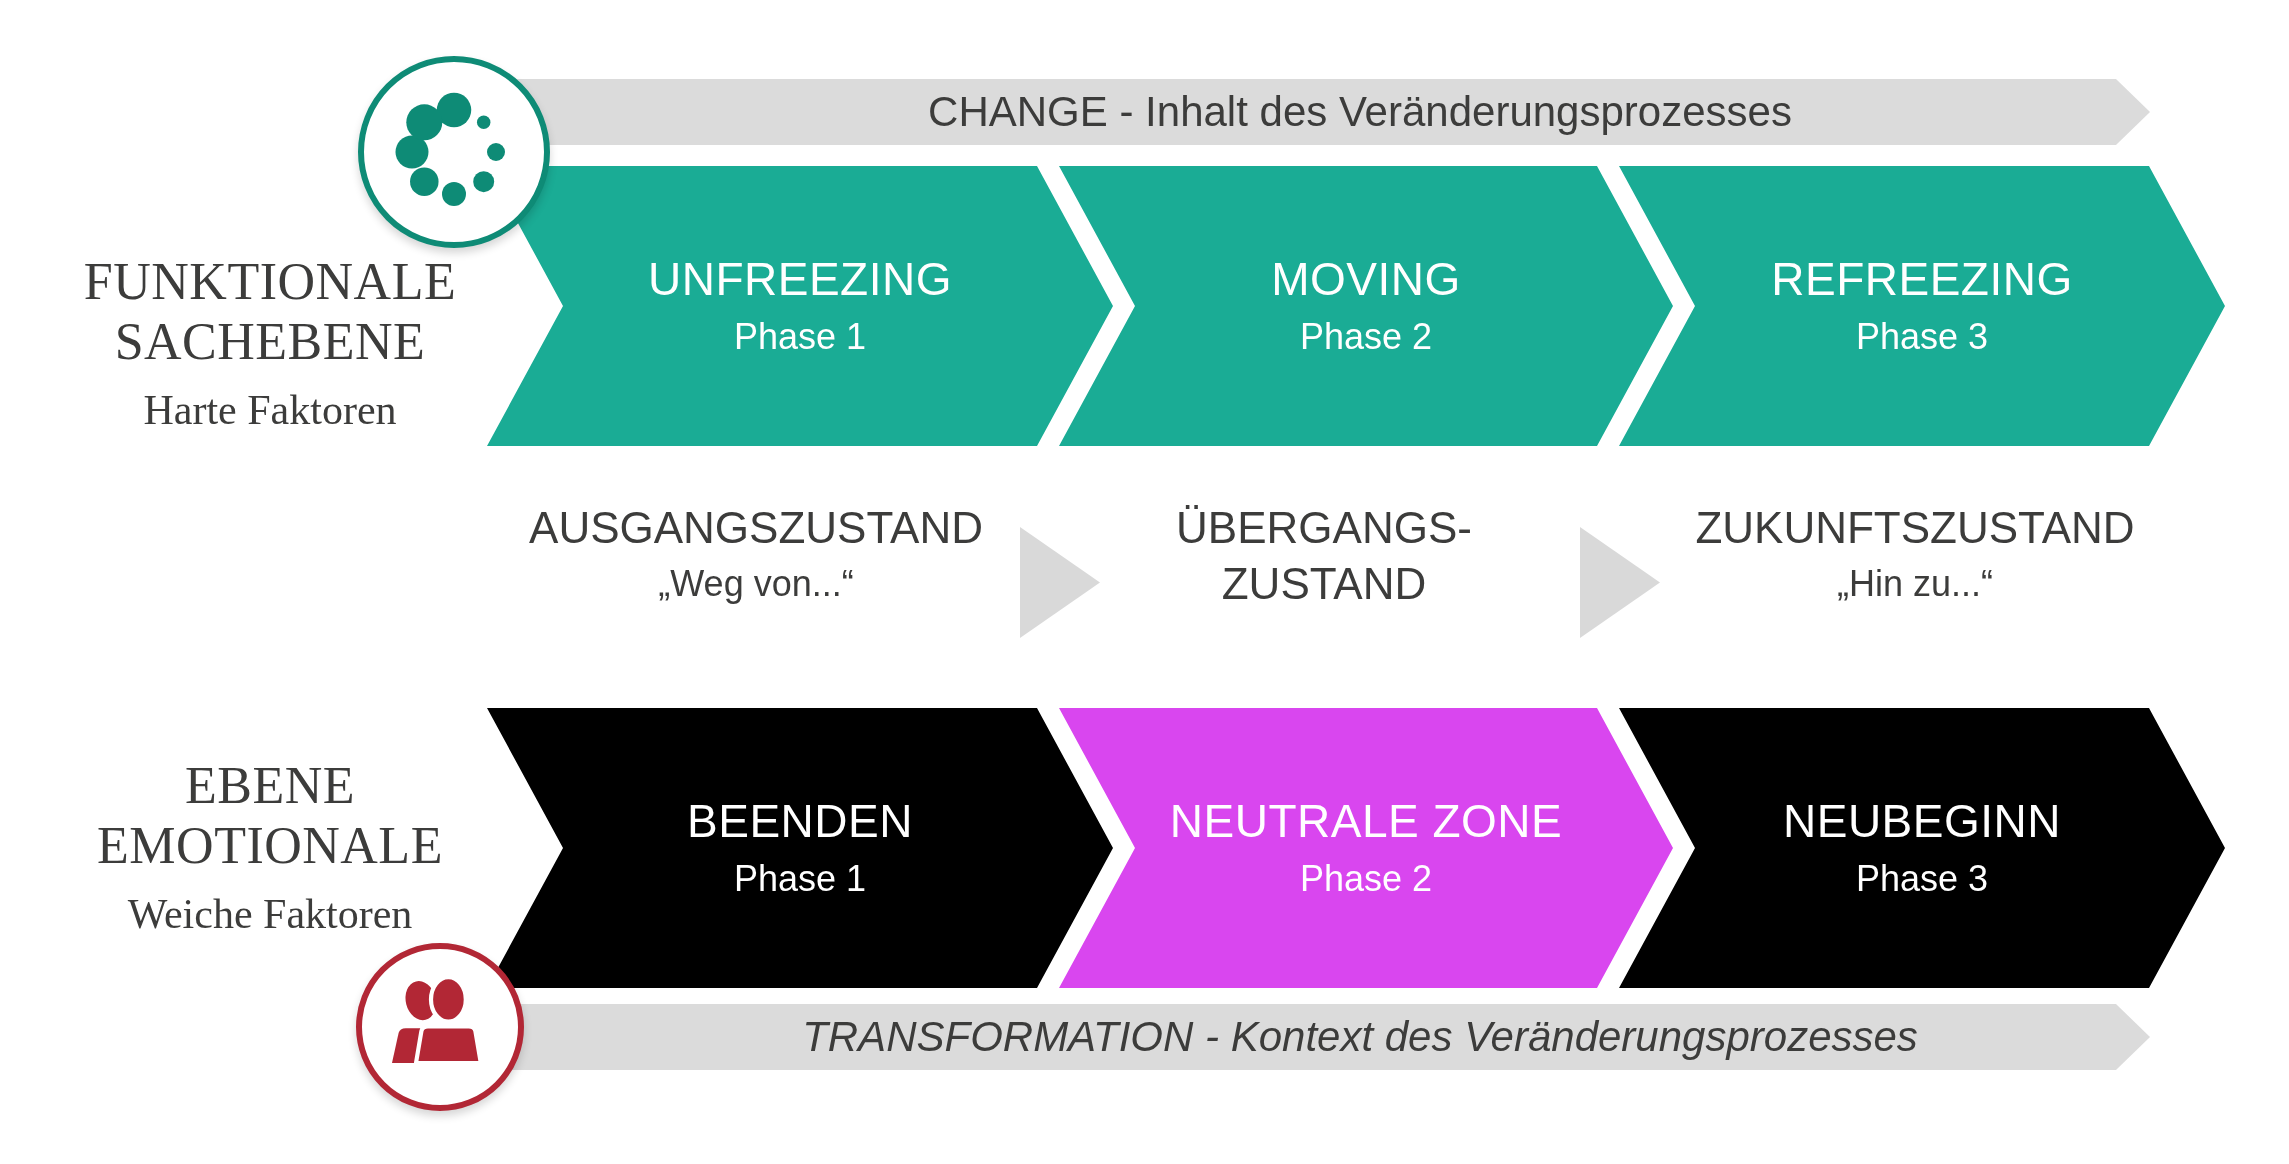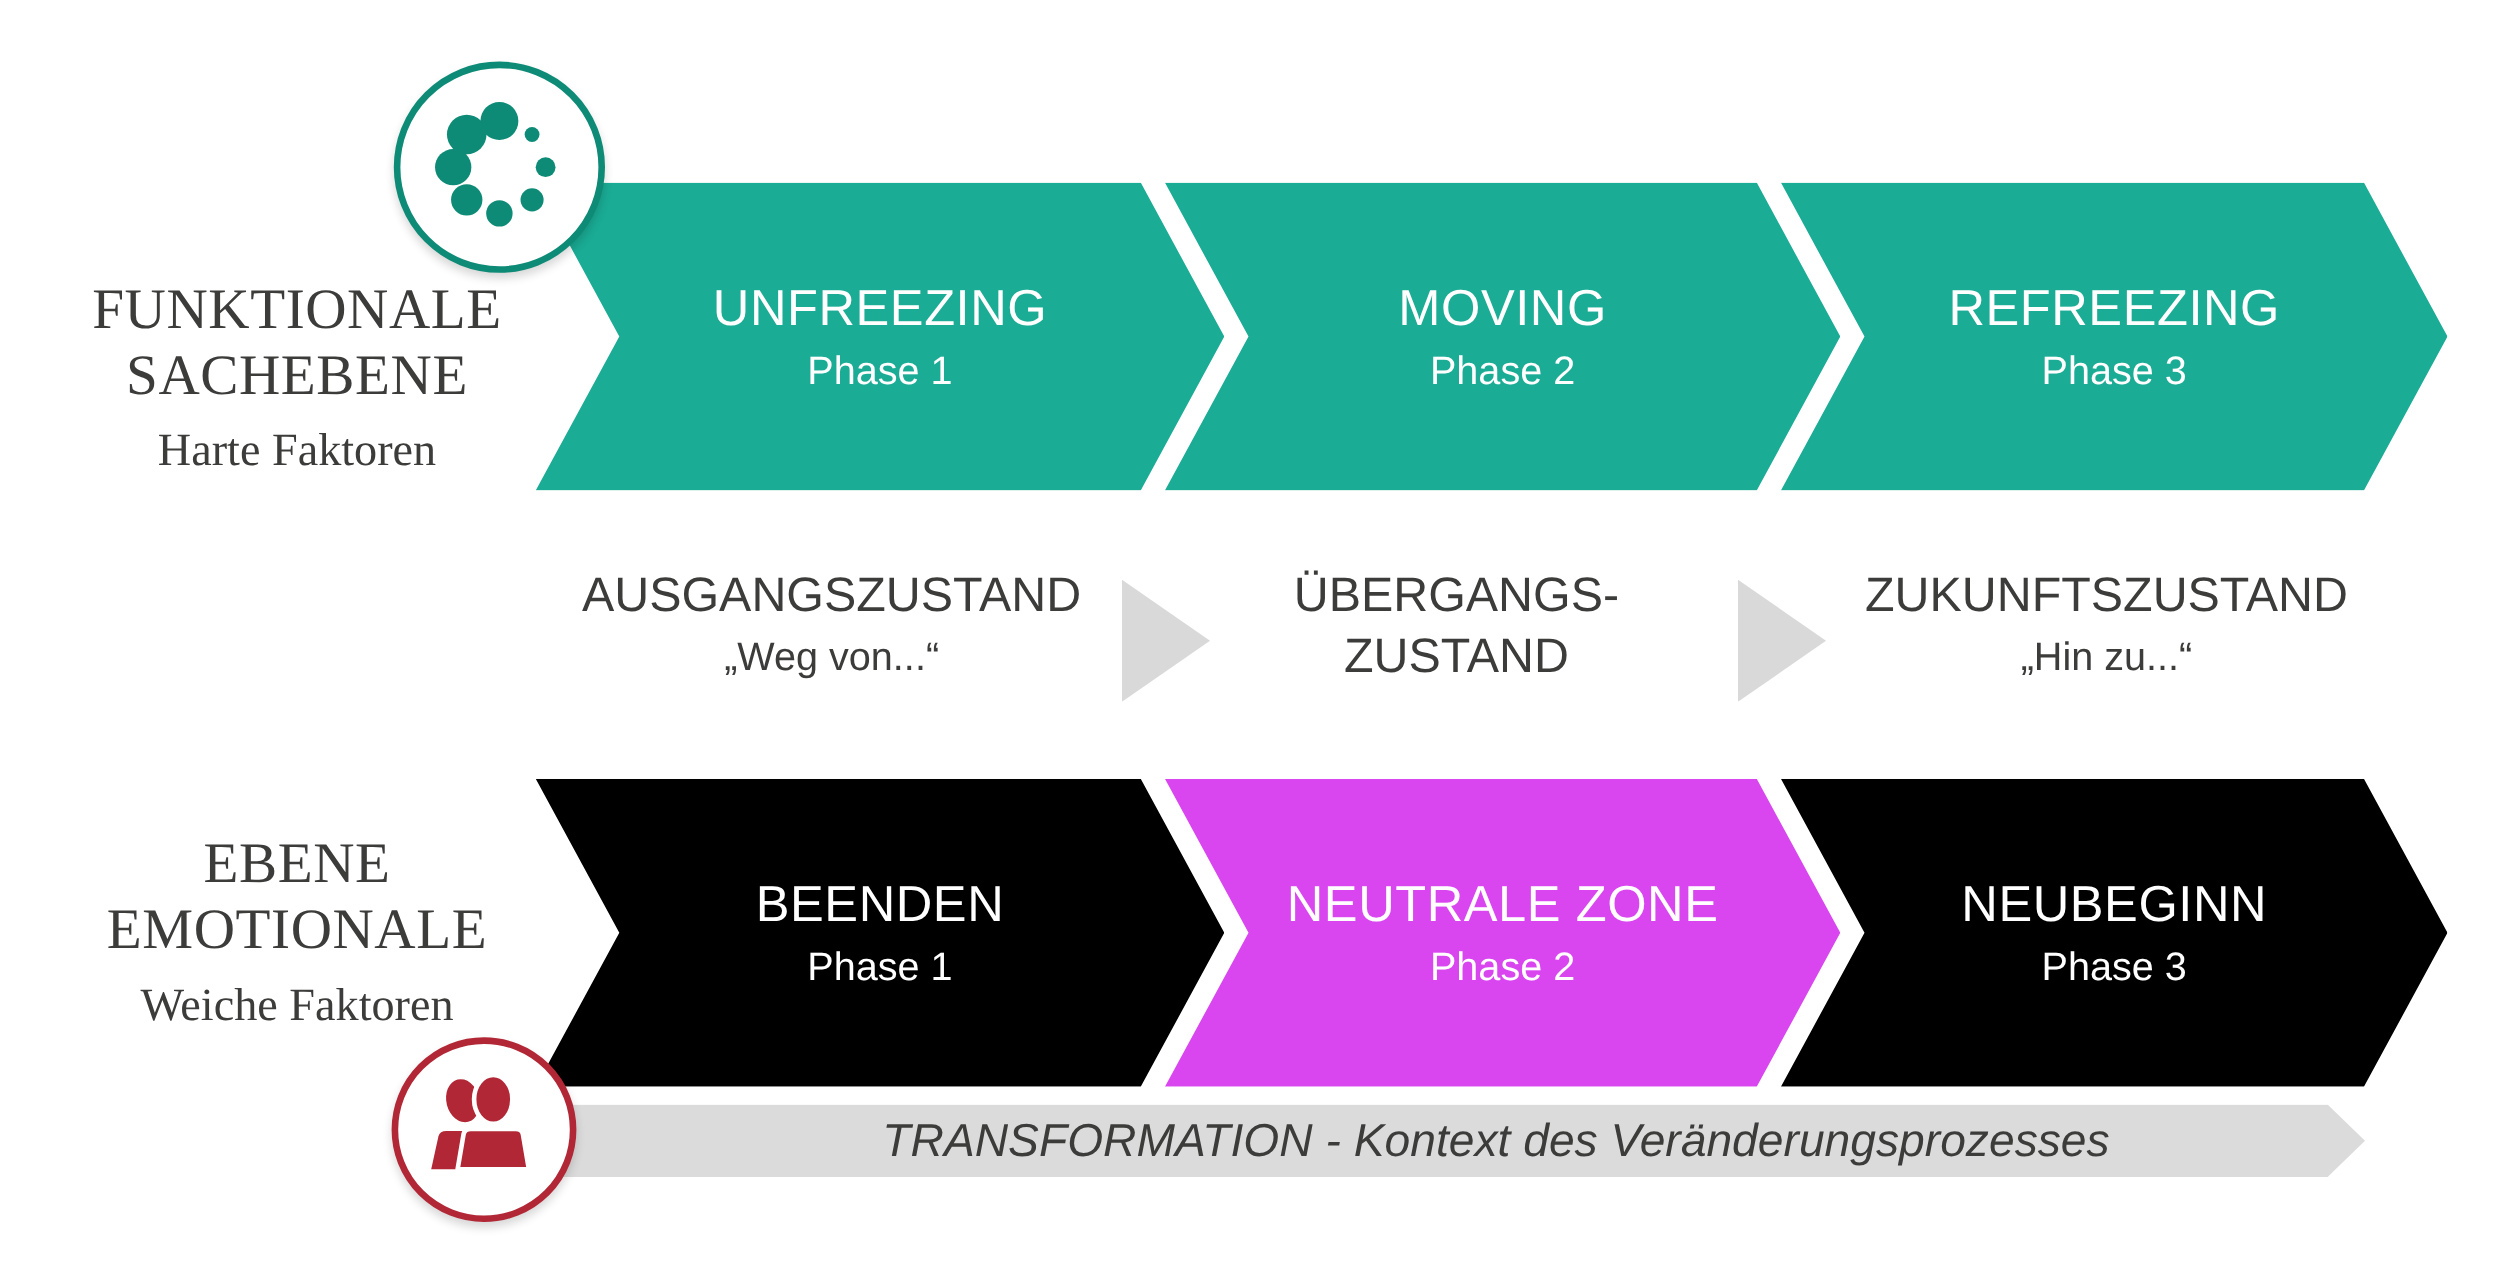--- a/index.html
+++ b/index.html
@@ -24,21 +24,21 @@
   .row-transf .arrow{top:708px;}
   .arrow.a1{left:487px;width:626px;}
   .arrow.a2{left:1059px;width:614px;}
   .arrow.a3{left:1619px;width:606px;}
   .arrow .name{font-size:46px;letter-spacing:0.5px;line-height:1.1;}
   .arrow .phase{font-size:36px;margin-top:12px;}
   .bg-red{background:#000000;}
   .bg-orange{background:#d946ef;}
 
   
-  .state{position:absolute;top:513px;width:520px;color:#3C3C3B;text-align:center;z-index:2;}
+  .state{position:absolute;top:500px;width:520px;color:#3C3C3B;text-align:center;z-index:2;}
   .state .s-name{font-size:44px;line-height:56px;}
   .state .s-quote{font-size:36px;line-height:44px;margin-top:6px;}
   .state.st1{left:496px;}
   .state.st2{left:1064px;}
   .state.st3{left:1655px;}
   .tri{position:absolute;top:527px;width:80px;height:111px;background:#D9D9D9;z-index:1;
        clip-path:polygon(0 0,100% 50%,0 100%);}
   .tri.t1{left:1020px;}
   .tri.t2{left:1580px;}
 
@@ -55,20 +55,23 @@
                box-shadow:0 5px 9px rgba(0,0,0,0.16);}
   .icon-circle.spinner{left:358px;top:56px;width:192px;height:192px;border:6px solid #0E8B76;}
   .icon-circle.people{left:356px;top:943px;width:168px;height:168px;border:6px solid #B22735;}
   .icon-circle svg{display:block;}
 </style>
 </head>
 <body>
 
 <div class="stage">
 
+  <div class="banner top">
+    <span>CHANGE - Inhalt des Veränderungsprozesses</span>
+  </div>
 
   <div class="side-label functional">
     <div class="big">FUNKTIONALE</div>
     <div class="big">SACHEBENE</div>
     <div class="sub">Harte Faktoren</div>
   </div>
 
   <div class="row-change">
     <div class="arrow a1">
       <div class="name">UNFREEZING</div>

